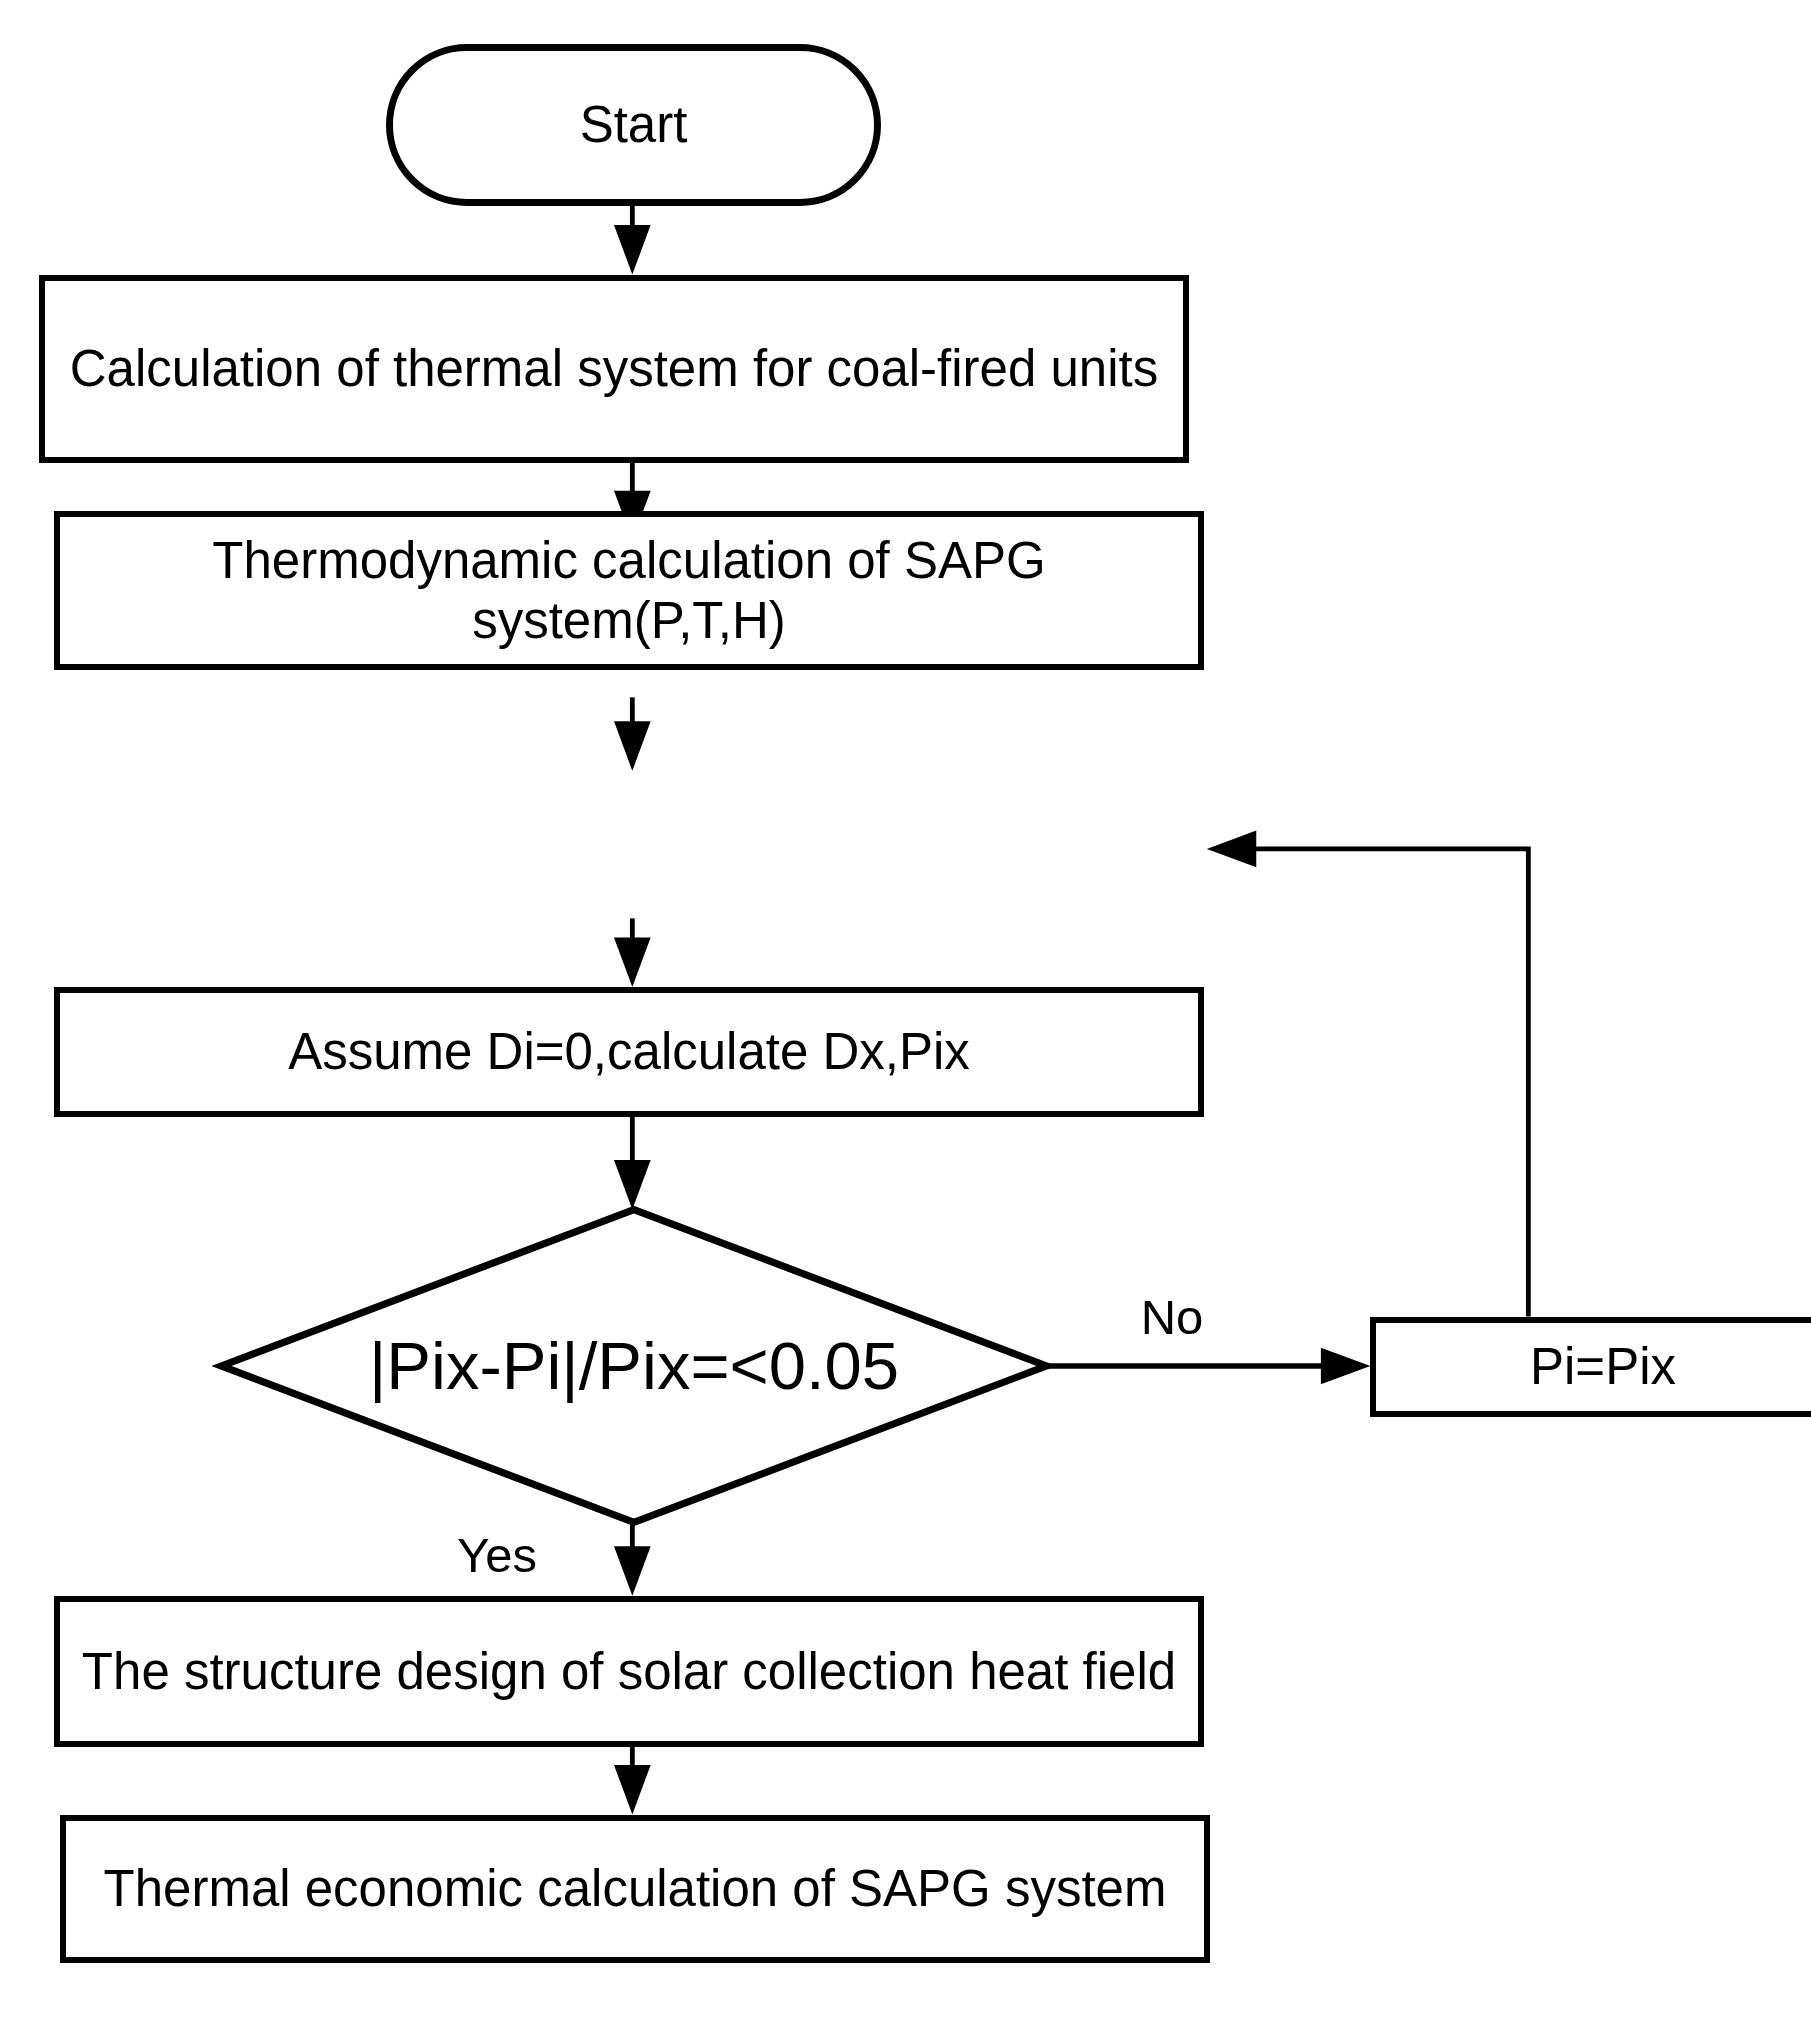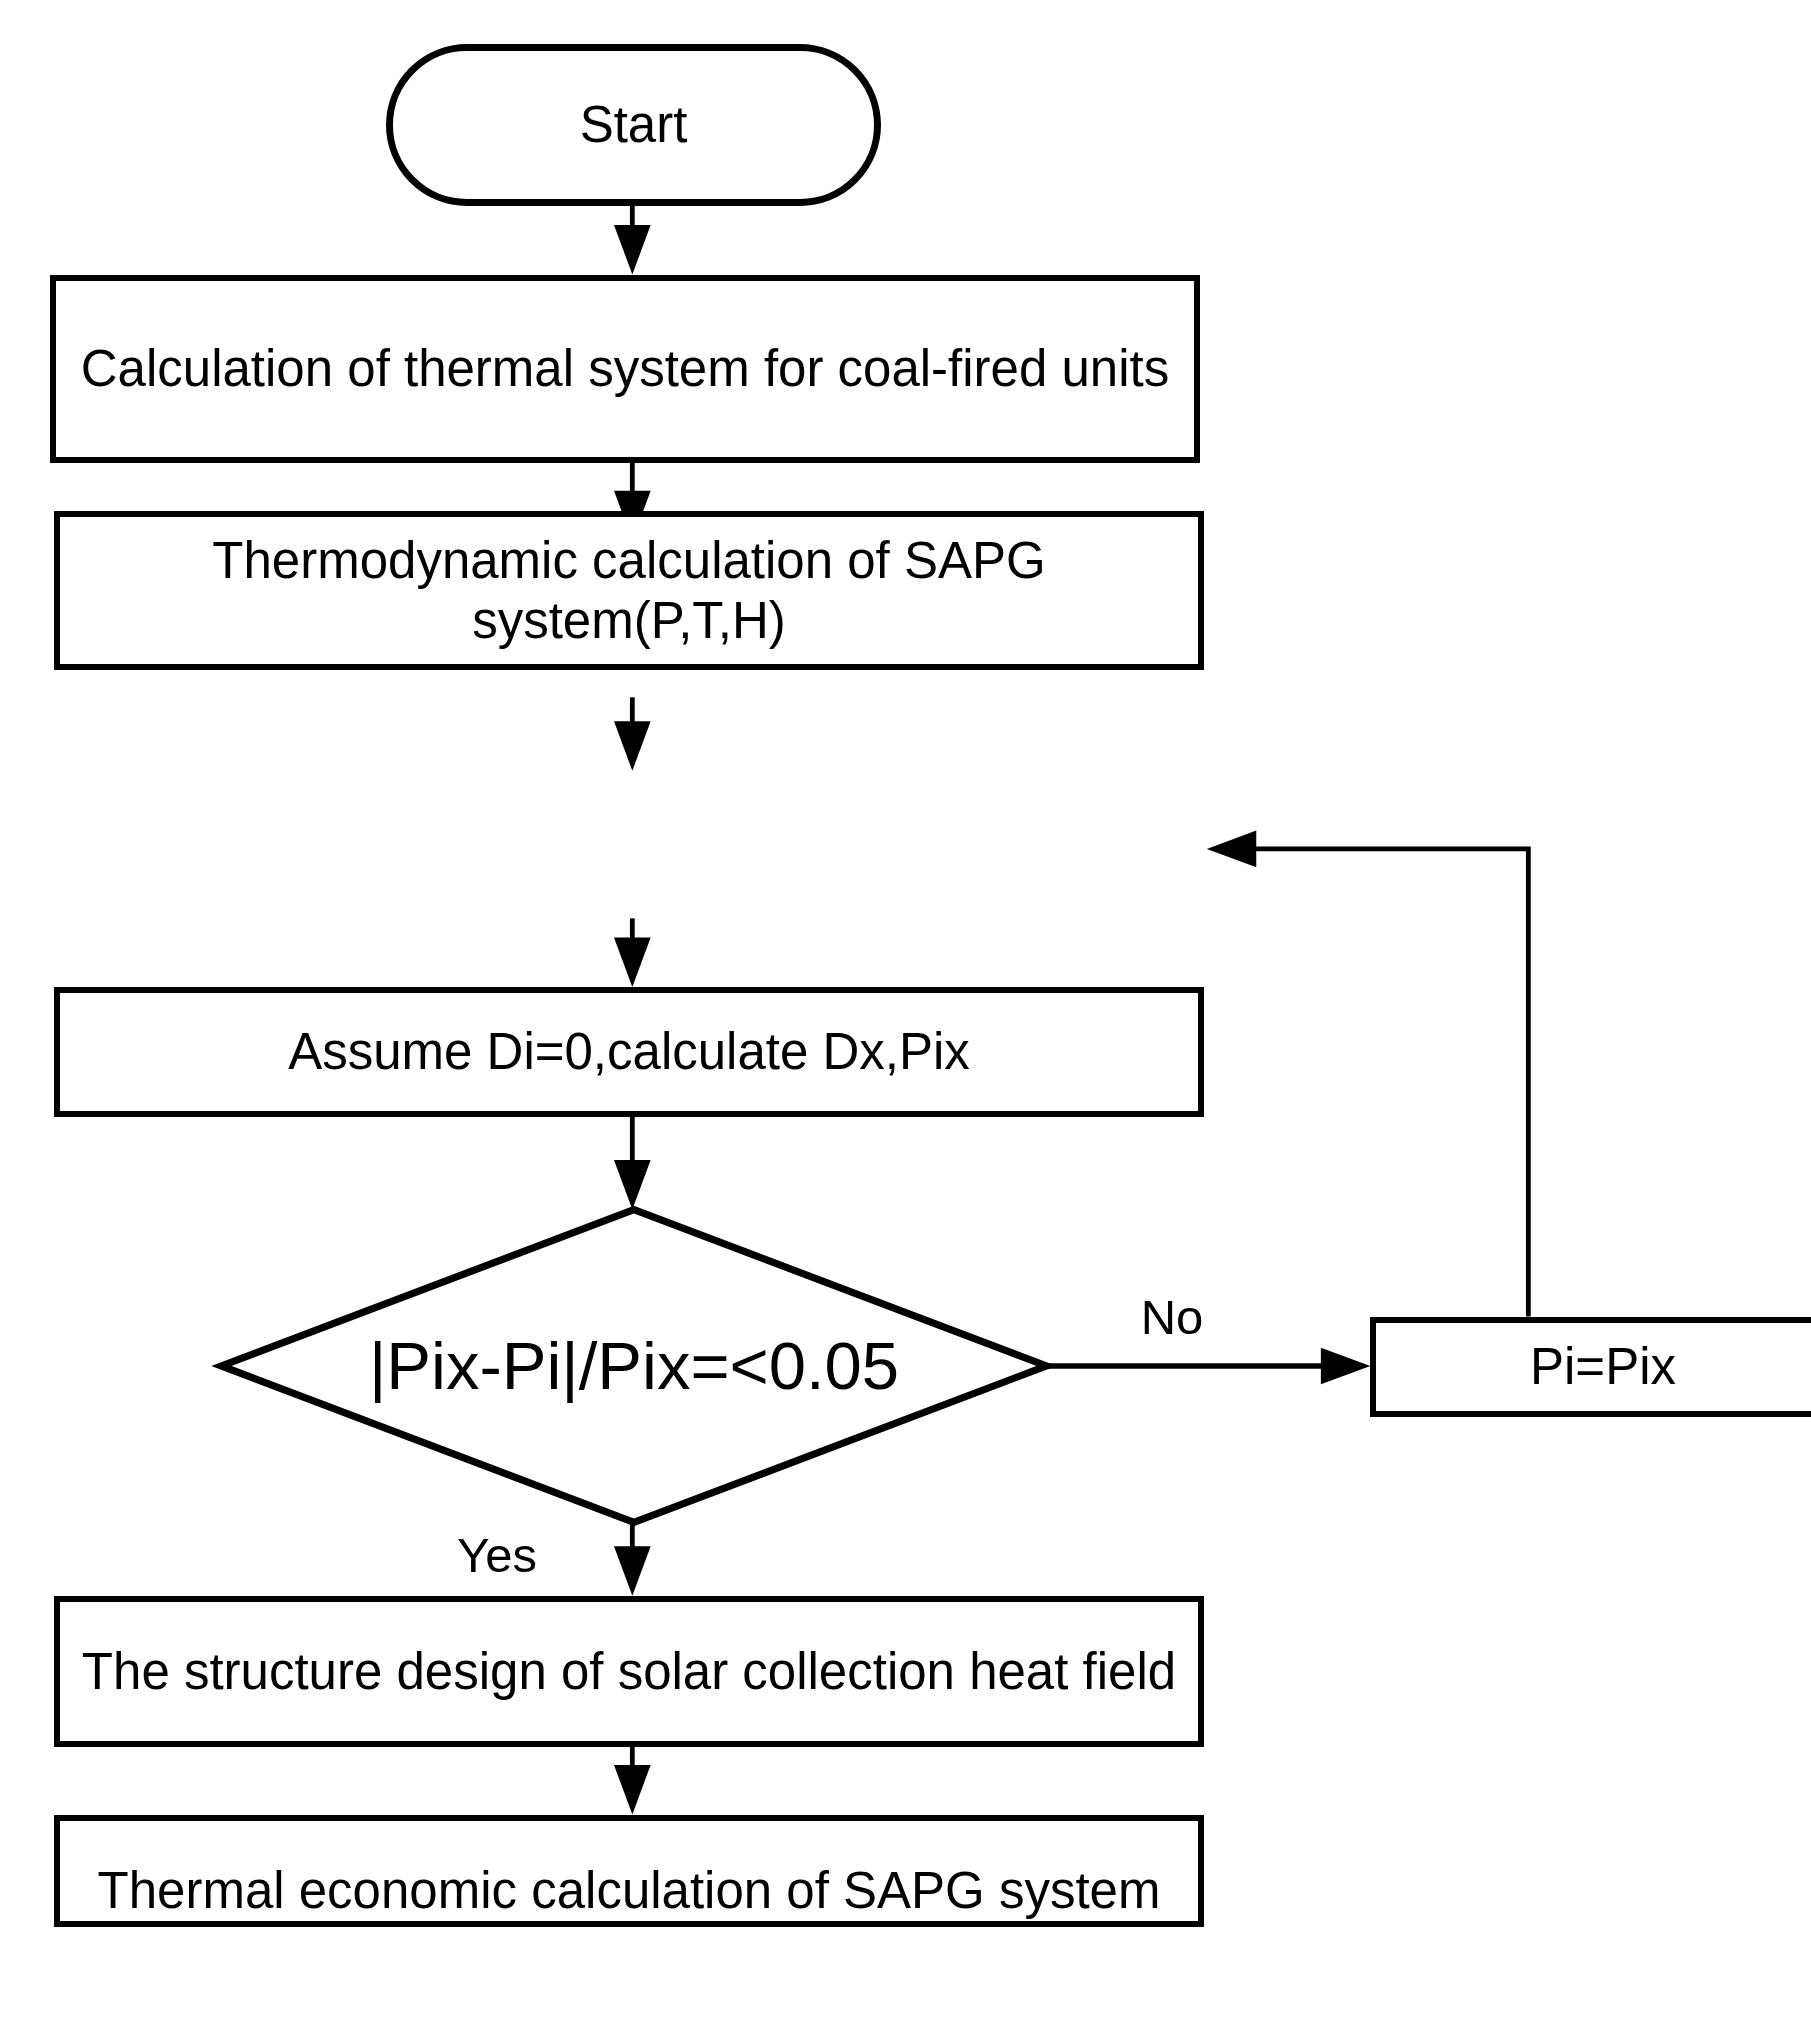--- a/index.html
+++ b/index.html
@@ -45,26 +45,26 @@
     background: transparent;
   }
   .edge-label {
     position: absolute;
     transform: translate(-50%, -50%);
     font-size: 49px;
     background: transparent;
   }
   
   #node-start  { left: 386px;  top: 44px;   width: 495px;  height: 162px; }
-  #node-step1  { left: 50px;   top: 275px;  width: 1150px; height: 188px; }
+  #node-step1  { left: 39px;   top: 275px;  width: 1150px; height: 188px; }
   #node-step2  { left: 54px;   top: 511px;  width: 1150px; height: 159px; }
   #node-step3  { left: 54px;   top: 771px;  width: 1150px; height: 149px; }
   #node-step4  { left: 54px;   top: 987px; width: 1150px; height: 130px; }
   #node-step5  { left: 54px;   top: 1596px; width: 1150px; height: 151px; }
-  #node-step6  { left: 54px;   top: 1815px; width: 1150px; height: 112px; align-items: flex-end; }
+  #node-step6  { left: 60px;   top: 1815px; width: 1150px; height: 148px; }
   #node-assign { left: 1370px; top: 1317px; width: 466px;  height: 100px; }
   #decision-text { left: 634px; top: 1366px; }
   #label-yes   { left: 497px;  top: 1555px; }
   #label-no    { left: 1172px; top: 1317px; }
 </style>
 </head>
 <body>
 
 <div class="canvas">
 

